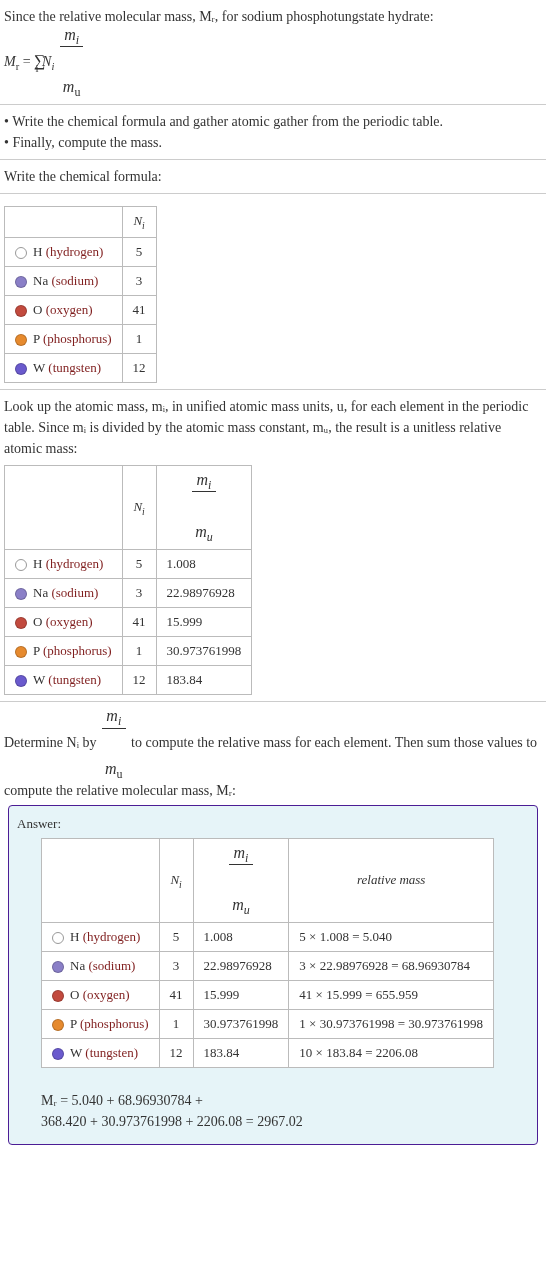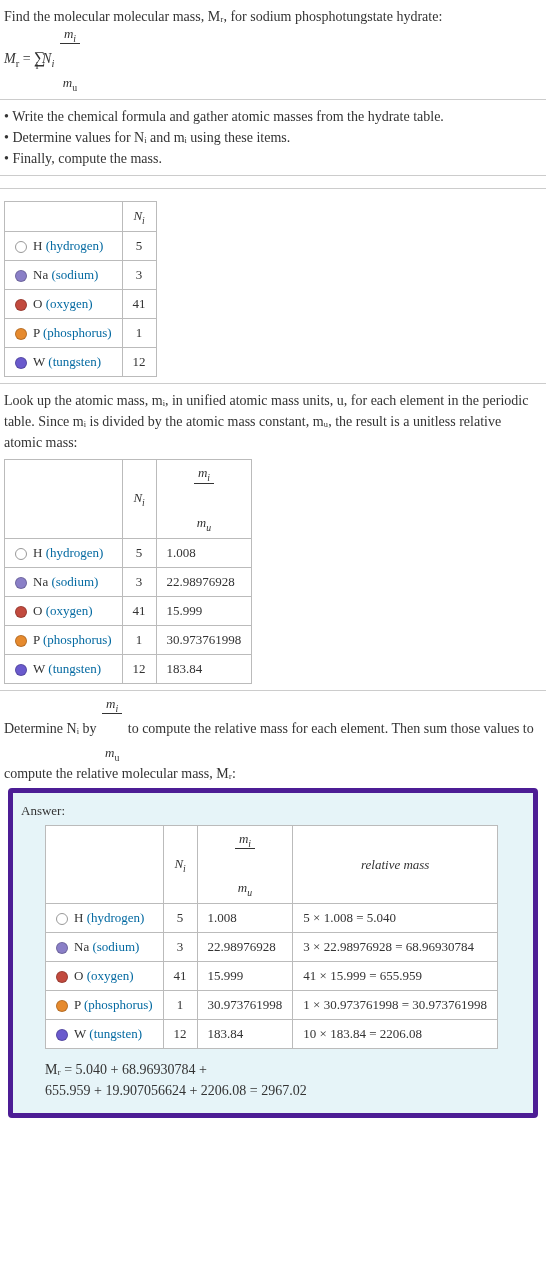--- a/index.html
+++ b/index.html
@@ -43,70 +43,70 @@
     border-radius: 50%;
     margin-right: 6px;
     vertical-align: middle;
     border: 1px solid rgba(0,0,0,0.2);
   }
   .dot.h { background: #fff; border:1px solid #999;}
   .dot.na { background: #8a7fc7; }
   .dot.o { background: #c24a3e; }
   .dot.p { background: #e68a2e; }
   .dot.w { background: #6a5acd; }
-  .elem-label { color: #0369a1; }
+  .elem-label { color: #7f1d1d; }
   .answer-box {
     background: #e6f4f8;
-    border: 5px solid #4c1d95;
+    border: 1px solid #4c1d95;
     border-radius: 4px;
     margin: 4px;
     padding: 10px 8px 12px 8px;
   }
   .answer-title {
     font-size: 13px;
     margin-bottom: 6px;
   }
   .answer-box table { background:#fff; margin-left:24px; }
   .answer-box th { background:#fff; }
-  .eqline { margin-left:24px; margin-top:10px; line-height:1.5; }
+  .eqline { margin-left:24px; margin-top:22px; line-height:1.5; }
   .frac {
     display:inline-block;
     text-align:center;
     vertical-align:middle;
-    font-size:13px;
+    font-size:16px;
     line-height:1;
     margin:0 2px;
   }
   .frac .num { display:block; border-bottom:1px solid #333; padding:0 3px;}
   .frac .den { display:block; padding:0 3px;margin-top:32px;}
   .mi { font-style: italic; }
   .small { font-size:11px;}
 </style>
 </head>
 <body>
 
 <div class="section">
-  <div class="text-line">Find the molecular molecular mass, Mᵣ, for sodium phosphotungstate hydrate:</div>
+  <div class="text-line">Since the relative molecular mass, Mᵣ, for sodium phosphotungstate hydrate:</div>
   <div class="text-line">
     <span class="mi">M</span><sub>r</sub> = <span style="font-size:16px;">∑</span><sub class="small" style="vertical-align:-6px; margin-left:-10px;">i</sub>
     <span class="mi">N<sub>i</sub></span>
     <span class="frac">
       <span class="num"><span class="mi">m<sub>i</sub></span></span>
       <span class="den"><span class="mi">m</span><sub>u</sub></span>
     </span>
   </div>
 </div>
 
 <div class="section">
-  <div class="text-line">• Write the chemical formula and gather atomic masses from the hydrate table.</div>
-  <div class="text-line">• Determine values for Nᵢ and mᵢ using these items.</div>
+  <div class="text-line">• Write the chemical formula and gather atomic gather from the periodic table.</div>
   <div class="text-line">• Finally, compute the mass.</div>
 </div>
 
 <div class="section">
+  <div class="text-line">Write the chemical formula:</div>
 </div>
 
 <div class="section">
   <table>
     <tbody>
         <tr>
       <th></th>
       <th><span class="mi">N<sub>i</sub></span></th>
     </tr>
     <tr>
@@ -221,15 +221,15 @@
       </tr>
       <tr>
         <td class="elem-cell"><span class="dot w"></span><span>W</span> <span class="elem-label">(tungsten)</span></td>
         <td class="center">12</td>
         <td>183.84</td>
         <td>10 × 183.84 = 2206.08</td>
       </tr>
     </tbody>
       </table>
     <div class="eqline">Mᵣ = 5.040 + 68.96930784 +</div>
-    <div class="eqline" style="margin-top:0;">655.959 + 19.907056624 + 2206.08 = 2967.02</div>
+    <div class="eqline" style="margin-top:0;">368.420 + 30.973761998 + 2206.08 = 2967.02</div>
   </div>
 </div>
 
 </body></html>

